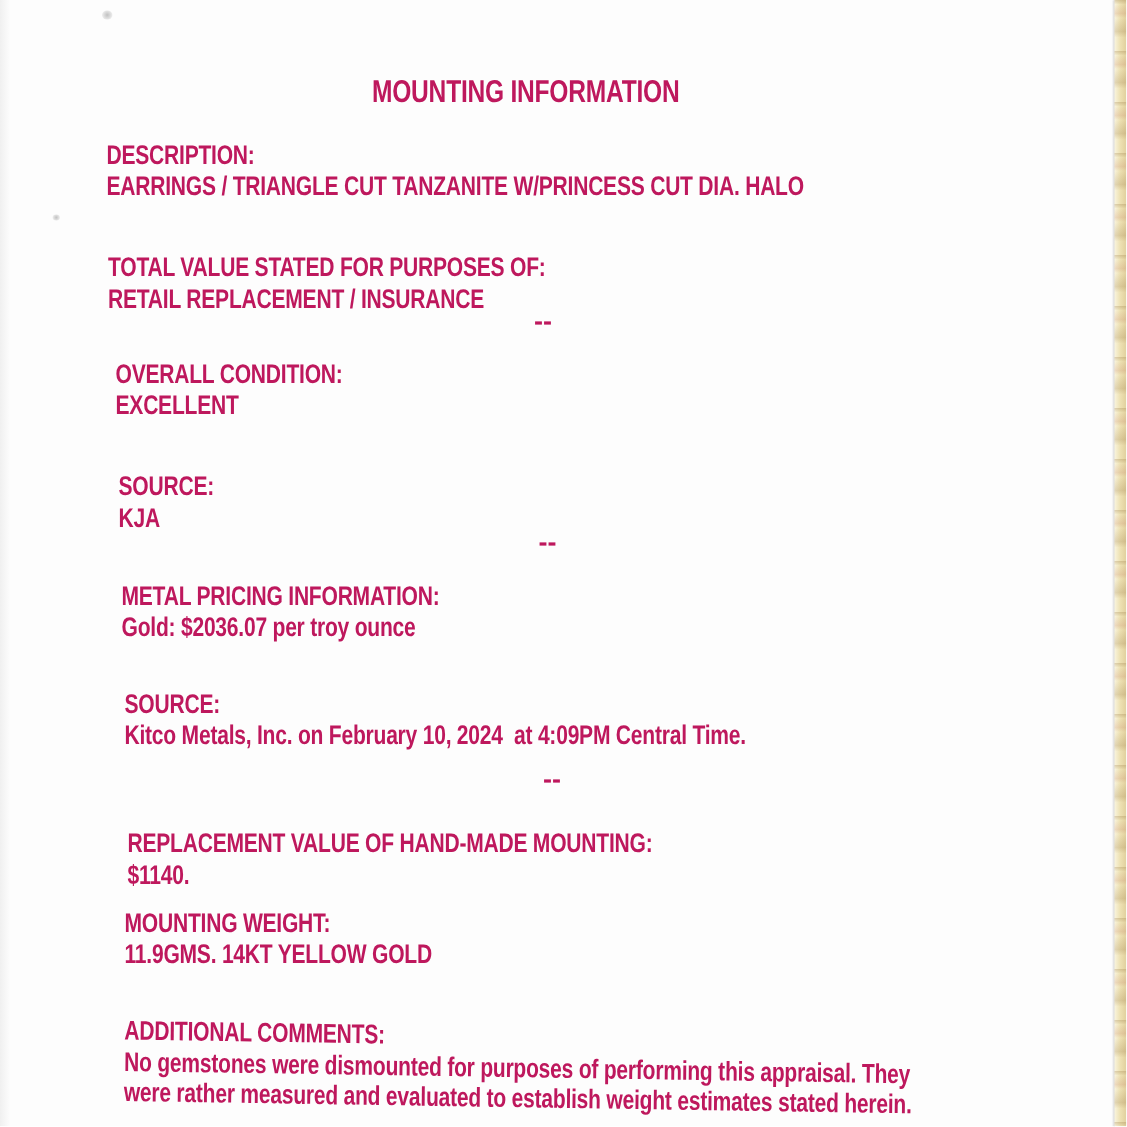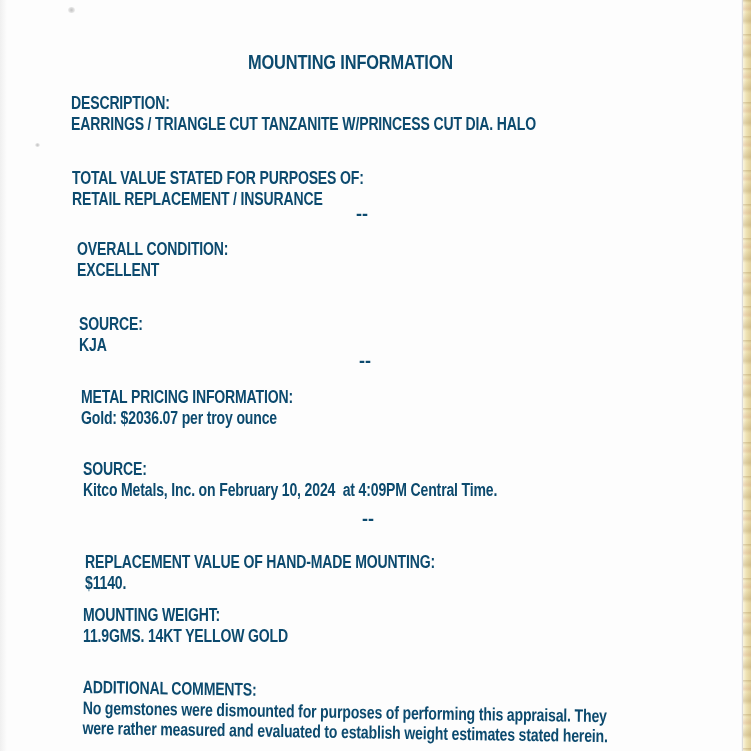--- a/index.html
+++ b/index.html
@@ -8,21 +8,21 @@
     background: #ffffff;
   }
   .page {
     position: relative;
     width: 751px;
     height: 751px;
     background: #fdfdfd;
     overflow: hidden;
     font-family: "Liberation Sans", "DejaVu Sans", sans-serif;
     font-weight: 700;
-    color: #0c4a6e;
+    color: #be185d;
   }
   
   .left-shade {
     position: absolute;
     left: 0; top: 0; bottom: 0;
     width: 7px;
     background: linear-gradient(to right, rgba(180,180,180,0.18), rgba(180,180,180,0));
   }
   
   .scan-edge {

